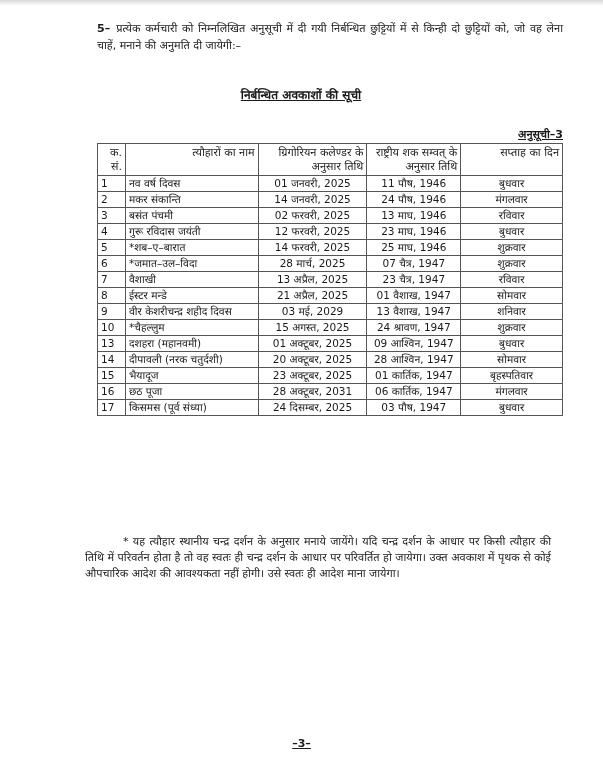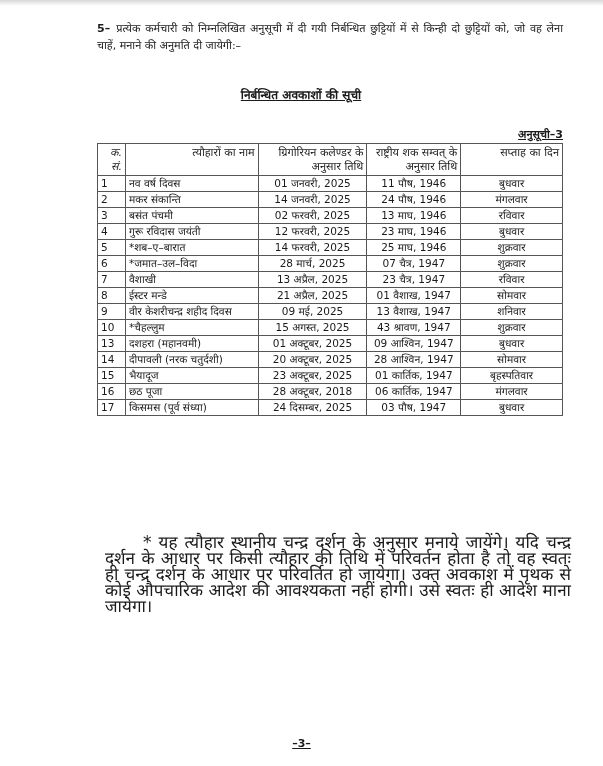--- a/index.html
+++ b/index.html
@@ -25,27 +25,27 @@
   table.hol {
     position: absolute; left: 97px; top: 143px; width: 466px;
     border-collapse: collapse; font-size: 10.5px; line-height: 13px;
   }
   table.hol th, table.hol td {
     border: 1px solid #555; padding: 1px 3px; vertical-align: top; font-weight: normal;
   }
   table.hol th { text-align: right; font-size: 11px; line-height: 14px; padding-top: 2px; }
   col.c1 { width: 28px; } col.c2 { width: 133px; } col.c3 { width: 109px; }
   col.c4 { width: 94px; } col.c5 { width: 102px; }
-  th.sn { text-align: left; font-style: italic; }
+  th.sn { text-align: left; }
   td.center { text-align: center; }
   td.left { text-align: left; }
   table.hol tbody tr td { height: 13px; }
   .note {
-    position: absolute; left: 105px; top: 534px; width: 466px;
-    font-size: 17px; line-height: 16px; text-align: justify; text-align-last: left;
+    position: absolute; left: 85px; top: 534px; width: 466px;
+    font-size: 11px; line-height: 16px; text-align: justify; text-align-last: left;
   }
   .note .indent { display: inline-block; width: 38px; }
   .pageno {
     position: absolute; left: 0; width: 603px; top: 737px; text-align: center;
     font-size: 11px; font-weight: bold; text-decoration: underline;
   }
 </style>
 </head>
 <body>
 
@@ -129,29 +129,29 @@
       <tr>
         <td class="left">8</td>
         <td class="left">ईस्टर मन्डे</td>
         <td class="center">21 अप्रैल, 2025</td>
         <td class="center">01 वैशाख, 1947</td>
         <td class="center">सोमवार</td>
       </tr>
       <tr>
         <td class="left">9</td>
         <td class="left">वीर केशरीचन्द्र शहीद दिवस</td>
-        <td class="center">09 मई, 2025</td>
+        <td class="center">03 मई, 2029</td>
         <td class="center">13 वैशाख, 1947</td>
         <td class="center">शनिवार</td>
       </tr>
       <tr>
         <td class="left">10</td>
         <td class="left">*चैहल्लुम</td>
         <td class="center">15 अगस्त, 2025</td>
-        <td class="center">43 श्रावण, 1947</td>
+        <td class="center">24 श्रावण, 1947</td>
         <td class="center">शुक्रवार</td>
       </tr>
       <tr>
         <td class="left">13</td>
         <td class="left">दशहरा (महानवमी)</td>
         <td class="center">01 अक्टूबर, 2025</td>
         <td class="center">09 आश्विन, 1947</td>
         <td class="center">बुधवार</td>
       </tr>
       <tr>
@@ -164,21 +164,21 @@
       <tr>
         <td class="left">15</td>
         <td class="left">भैयादूज</td>
         <td class="center">23 अक्टूबर, 2025</td>
         <td class="center">01 कार्तिक, 1947</td>
         <td class="center">बृहस्पतिवार</td>
       </tr>
       <tr>
         <td class="left">16</td>
         <td class="left">छठ पूजा</td>
-        <td class="center">28 अक्टूबर, 2018</td>
+        <td class="center">28 अक्टूबर, 2031</td>
         <td class="center">06 कार्तिक, 1947</td>
         <td class="center">मंगलवार</td>
       </tr>
       <tr>
         <td class="left">17</td>
         <td class="left">किसमस (पूर्व संध्या)</td>
         <td class="center">24 दिसम्बर, 2025</td>
         <td class="center">03 पौष, 1947</td>
         <td class="center">बुधवार</td>
       </tr>

